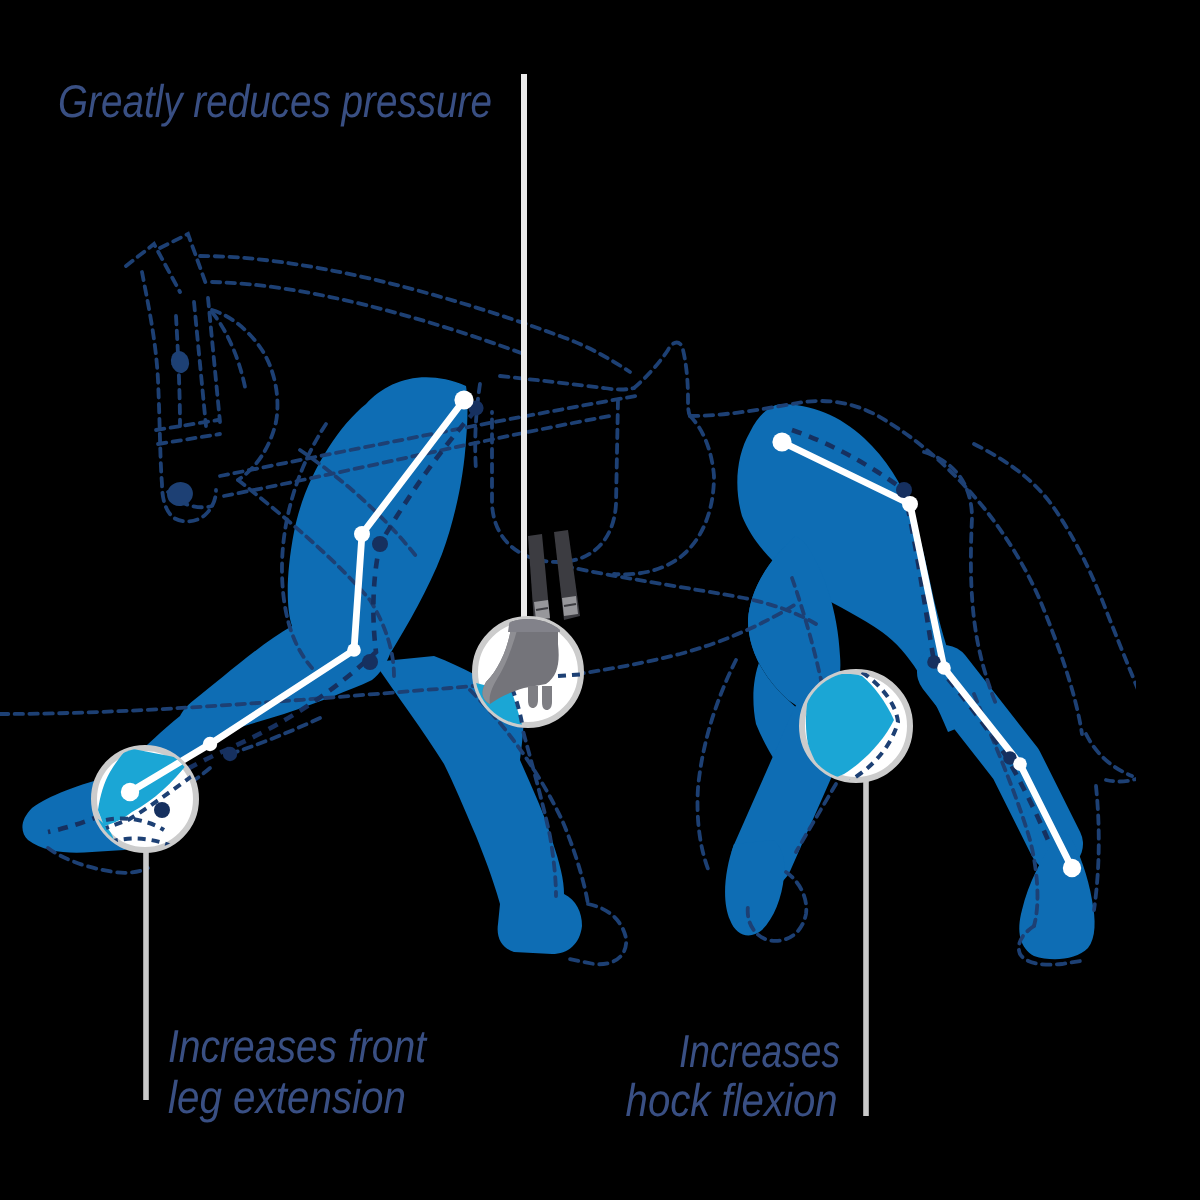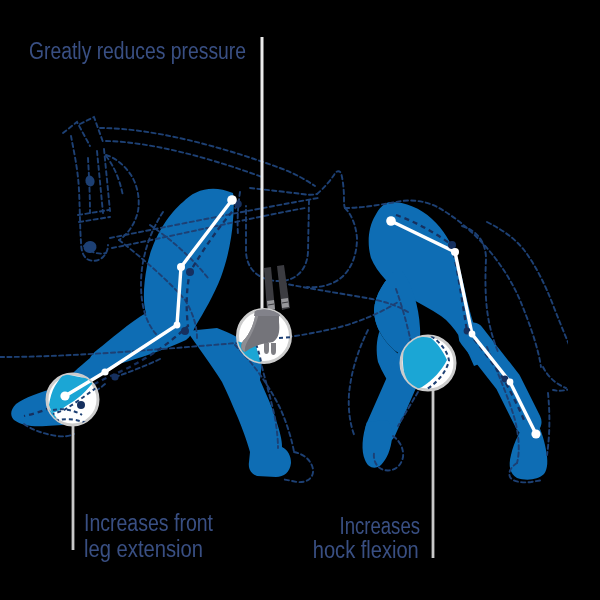--- a/index.html
+++ b/index.html
@@ -1,16 +1,16 @@
 <!DOCTYPE html>
 <html><head>
 <meta charset="utf-8">
 <style>
   html,body{margin:0;padding:0;background:#000;}
-  #stage{position:relative;width:568px;height:600px;background:#000;overflow:hidden;}
+  #stage{position:relative;width:568px;height:600px;background:#000;overflow:hidden;font-style:italic;}
   svg{position:absolute;top:0;left:0;}
   .lbl{font-family:"Liberation Sans",sans-serif;fill:#394f83;font-size:23px;}
 </style>
 </head>
 <body>
 <div id="stage">
 <svg width="600" height="600" viewBox="0 0 600 600">
   <defs>
     <clipPath id="cMid">
           <circle cx="264" cy="336" r="26.5"></circle>

